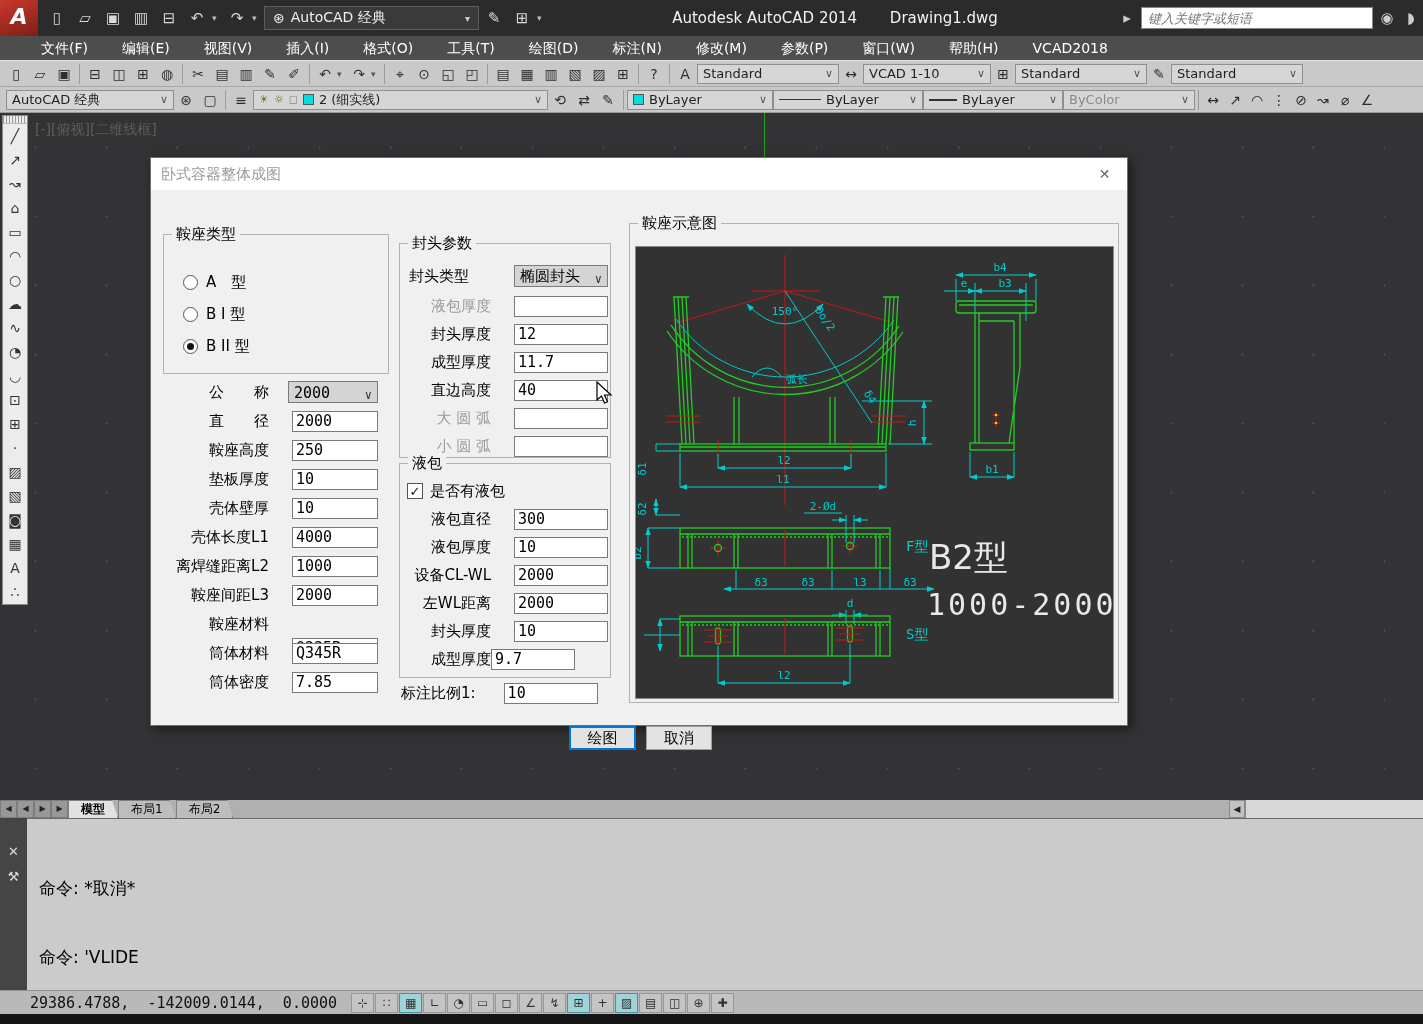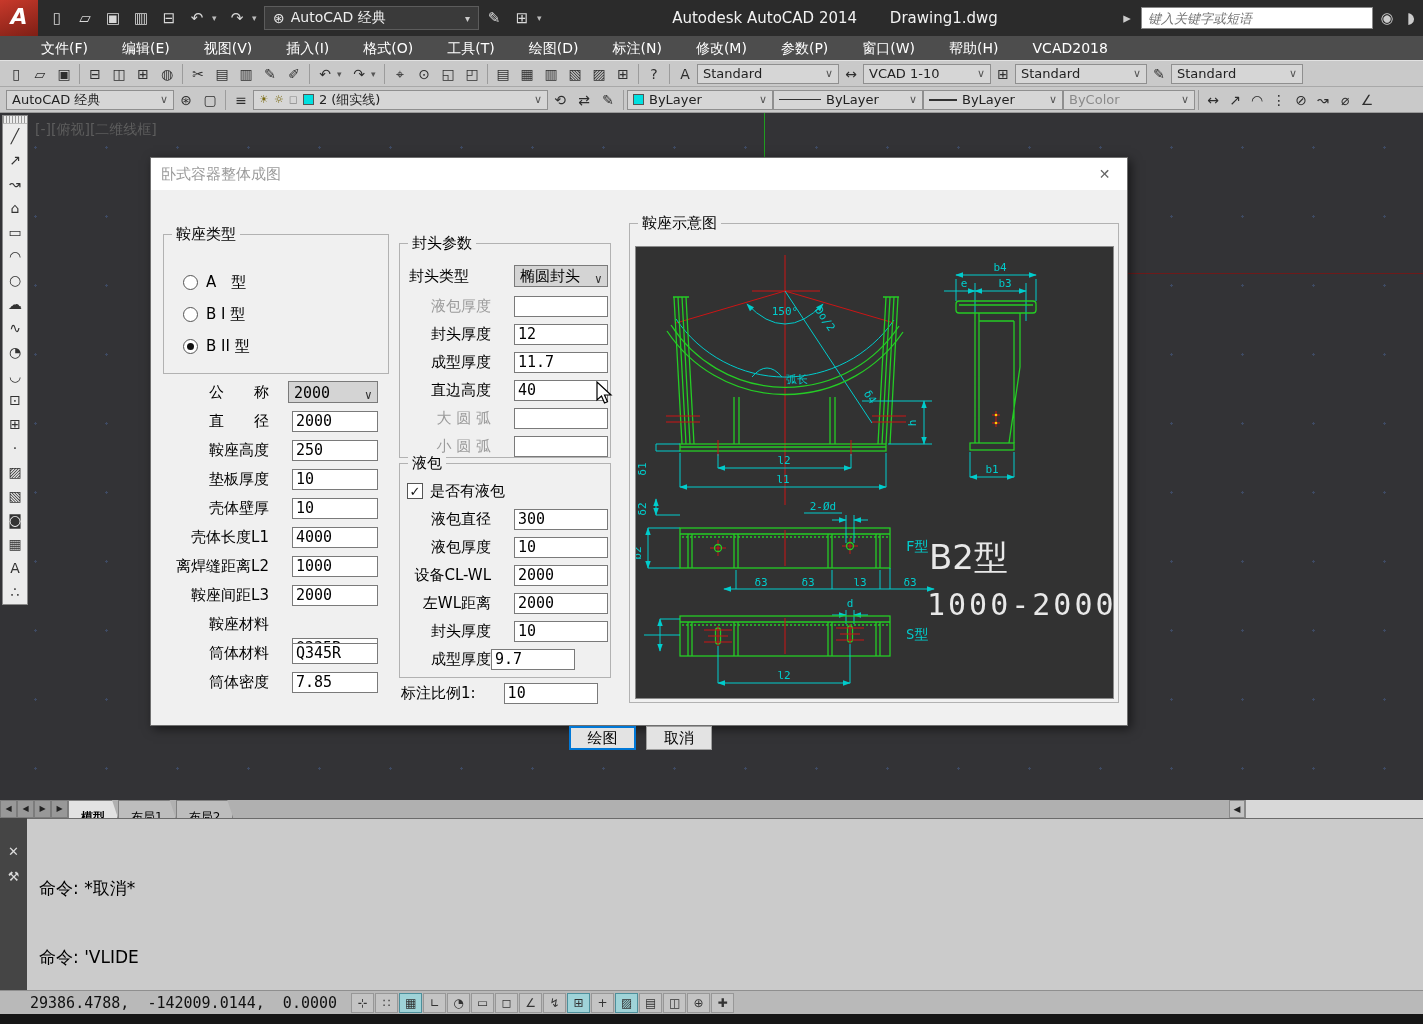--- a/index.html
+++ b/index.html
@@ -85,21 +85,21 @@
 
   
   svg text { font:11px "DejaVu Sans Mono","Liberation Mono",monospace; fill:#00cccc; }
   .cursor { position:absolute; left:595px; top:268px; z-index:20; }
 
   
   .tabrow { height:18px; background:#b0b0b0; display:flex; align-items:stretch; font-size:12px; }
   .tnav { display:flex; }
   .tnav span { width:17px; background:#989898; border:1px solid #7c7c7c; color:#222; font-size:8px;
     text-align:center; line-height:16px; }
-  .tab { padding:8px 12px; border:1px solid #808080; border-bottom:none; background:#bdbdbd;
+  .tab { padding:0 12px; border:1px solid #808080; border-bottom:none; background:#bdbdbd;
     clip-path:polygon(0 0,calc(100% - 6px) 0,100% 100%,0 100%); line-height:17px; }
   .tab.active { background:#e2e2e2; font-weight:bold; }
   .track { flex:1; background:#b0b0b0; }
   .tr-btn { width:16px; background:#c2c2c2; border:1px solid #8a8a8a; font-size:9px; text-align:center; line-height:16px; color:#222; }
   .tr-right { width:178px; background:#d8d8d8; border-left:1px solid #8a8a8a; }
 
   
   .cmdwrap { height:172px; display:flex; }
   .cmdside { width:27px; background:#454545; color:#ddd; display:flex; flex-direction:column; align-items:center; padding-top:26px; gap:10px; }
   .cmdside span { font-size:13px; }

